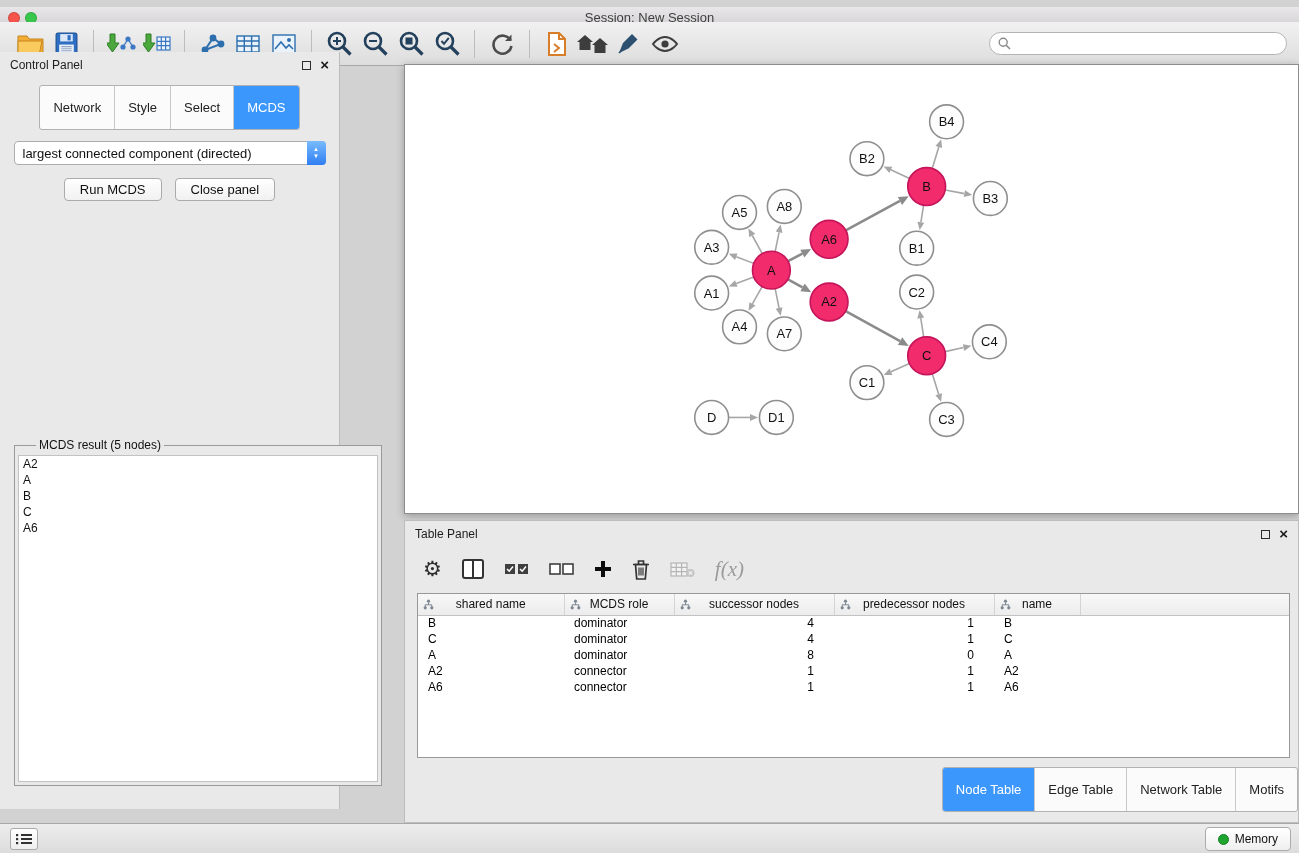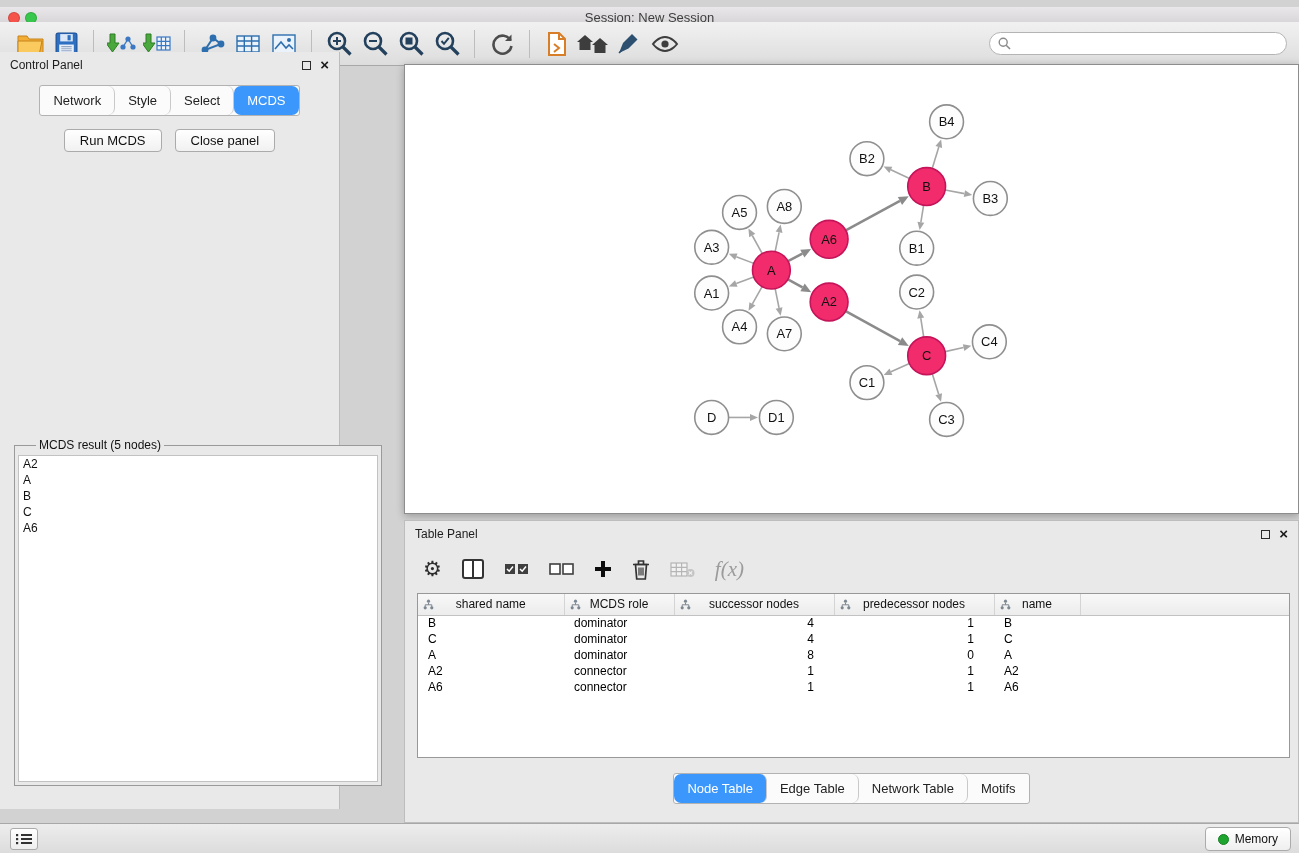--- a/index.html
+++ b/index.html
@@ -49,22 +49,22 @@
   }
   .panel-header { height:26px; display:flex; align-items:center; padding:0 10px; font-size:12px; color:#1d1d1d; }
   .panel-controls { margin-left:auto; display:flex; align-items:center; gap:9px; }
   .float-icon { width:9px; height:9px; border:1.5px solid #2c2c2c; display:inline-block; }
   .close-icon { font-size:15px; font-weight:bold; color:#1b1b1b; line-height:12px; cursor:pointer; }
   .seg {
     display:flex; border:1px solid #b2b2b2; border-radius:3px;
     background:#fbfbfb; overflow:hidden; width:max-content;
   }
   .seg .segitem {
-    padding:7px 13px; font-size:13px; color:#222; cursor:pointer;
-    border-right:1px solid #c9c9c9; white-space:nowrap;border-radius:7px;
+    padding:14px 13px; font-size:13px; color:#222; cursor:pointer;
+    border-right:1px solid #c9c9c9; white-space:nowrap;
   }
   .seg .segitem:last-child { border-right:none; }
   .seg .segitem.active { background:#3c97fd; color:#fff; }
   .cp-tabs-row { display:flex; justify-content:center; margin-top:7px; }
   .opt-label { text-align:center; font-size:13px; margin-top:18px; color:#111; }
   .combo {
     width:312px; height:24px; margin:11px auto 0; background:#fff;
     border:1px solid #adadad; border-radius:4px; display:flex; align-items:center;
   }
   .combo .val { flex:1; font-size:13px; padding:0 8px; white-space:nowrap; overflow:hidden; }
@@ -123,21 +123,21 @@
   table.nodetable { border-collapse:collapse; width:100%; table-layout:fixed; font-size:12px; }
   table.nodetable thead th {
     background:linear-gradient(#f8f8f8,#ececec);
     border-bottom:1px solid #c2c2c2; border-right:1px solid #d4d4d4;
     height:21px; font-weight:normal; text-align:center; position:relative; color:#111;
   }
   table.nodetable thead th:last-child { border-right:none; }
   th .hicon { position:absolute; left:5px; top:5px; }
   table.nodetable tbody td { height:16px; padding:0 4px 0 10px; white-space:nowrap; color:#000; }
   table.nodetable tbody td.num { text-align:right; padding-right:20px; }
-  .ttabs-row { position:absolute; bottom:18px; left:0; width:100%; display:flex; justify-content:center; }
+  .ttabs-row { position:absolute; bottom:10px; left:0; width:100%; display:flex; justify-content:flex-end; }
   
   .statusbar {
     position:absolute; left:0; top:823px; width:1299px; height:30px;
     background:linear-gradient(#ededed,#dcdcdc); border-top:1px solid #a8a8a8;
   }
   .menu-btn {
     position:absolute; left:10px; top:4px; width:28px; height:22px;
     border:1px solid #ababab; border-radius:3px;
     background:linear-gradient(#ffffff,#eeeeee);
     display:flex; align-items:center; justify-content:center; cursor:pointer;
@@ -300,20 +300,24 @@
       <span class="close-icon">×</span>
     </span>
   </div>
   <div class="cp-tabs-row">
     <div class="seg">
       <div class="segitem">Network</div>
       <div class="segitem">Style</div>
       <div class="segitem">Select</div>
       <div class="segitem active">MCDS</div>
     </div>
+  </div>
+  <div class="combo">
+    <span class="val">largest connected component (directed)</span>
+    <span class="stepper"></span>
   </div>
   <div class="btnrow">
     <button class="pushbtn">Run MCDS</button>
     <button class="pushbtn">Close panel</button>
   </div>
   <fieldset class="result">
     <legend>MCDS result (5 nodes)</legend>
     <div class="listbox">
         <div class="list-item">A2</div>
         <div class="list-item">A</div>

